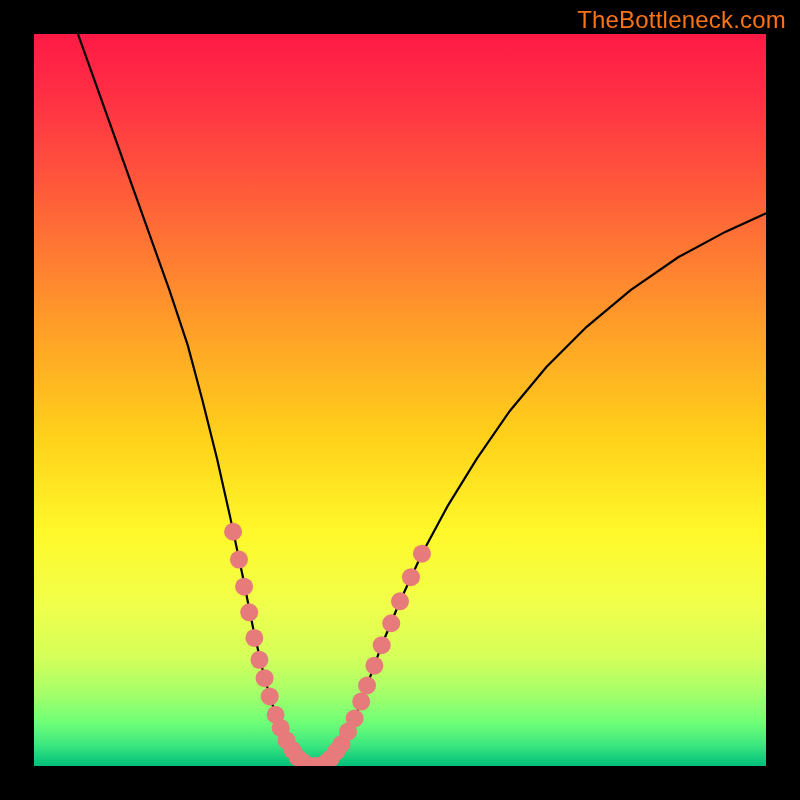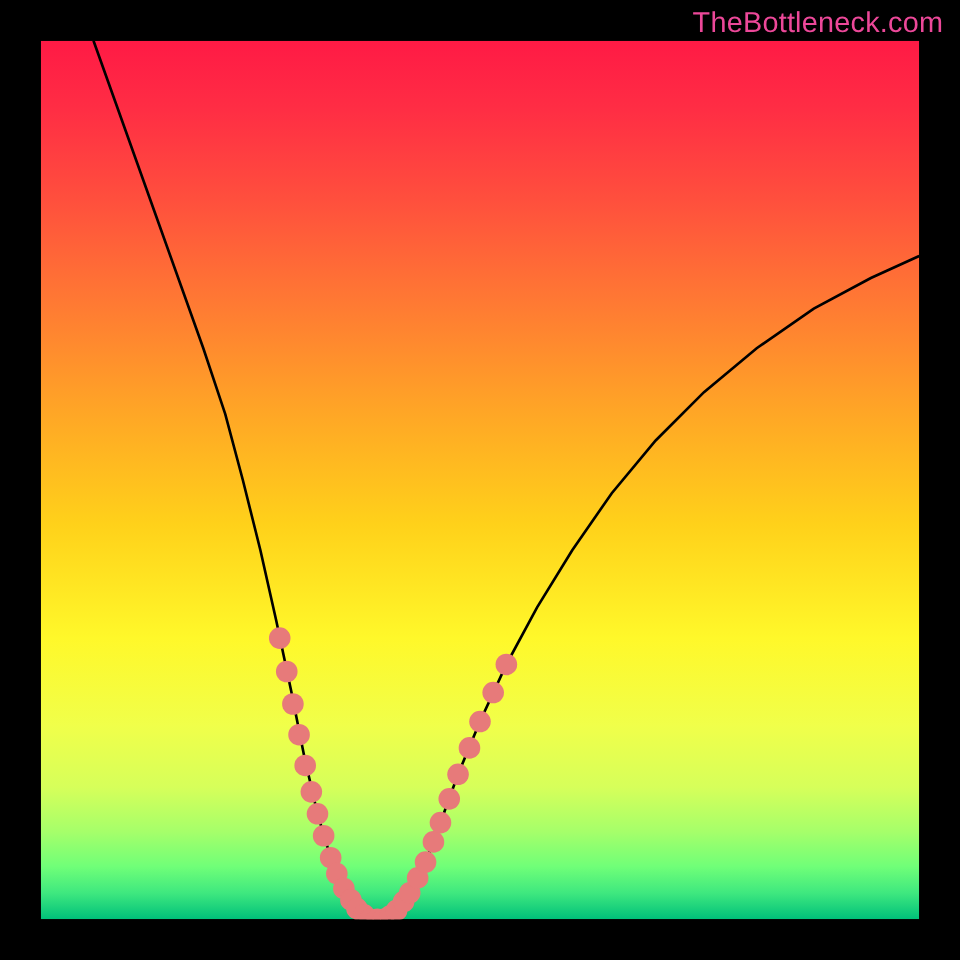--- a/index.html
+++ b/index.html
@@ -14,21 +14,21 @@
   .outer {
     position: relative;
     width: 800px;
     height: 800px;
     background: #000;
   }
   .watermark {
     position: absolute;
     top: 6px;
     right: 14px;
-    color: #ec4899;
+    color: #f97316;
     font-size: 24px;
     font-weight: 400;
     letter-spacing: 0.2px;
     z-index: 5;
   }
   .plot {
     position: absolute;
     left: 34px;
     top: 34px;
     width: 732px;

